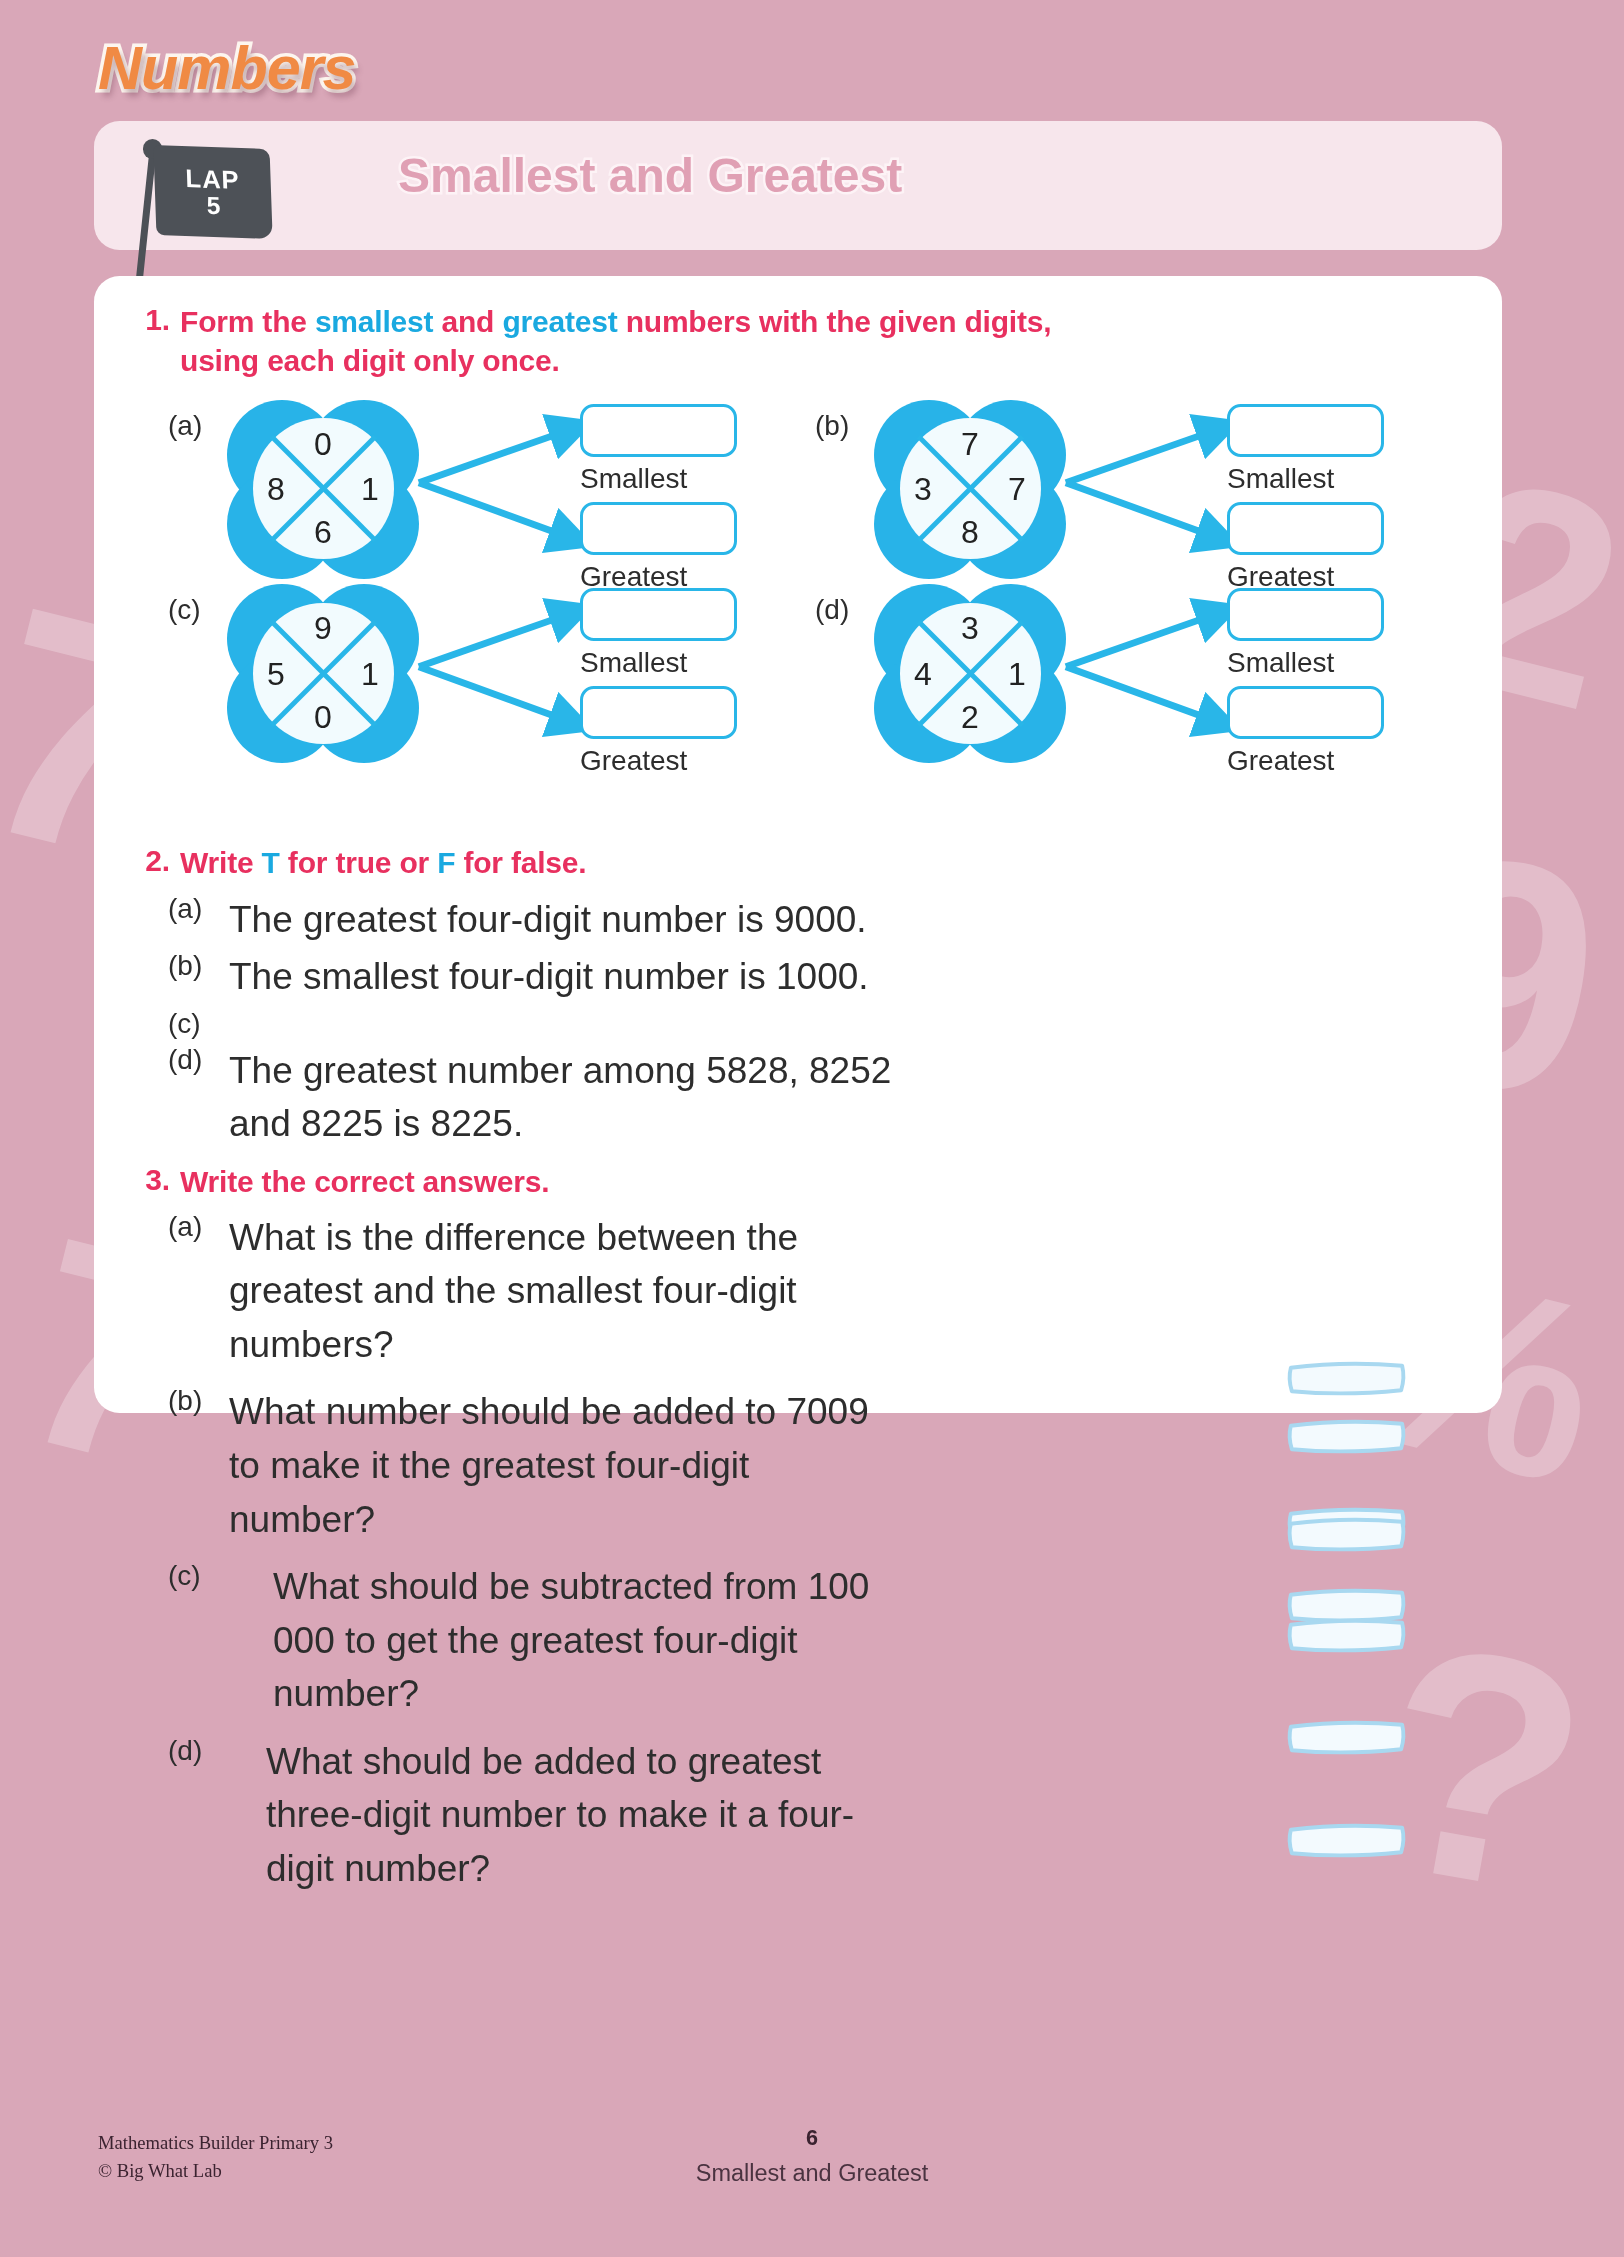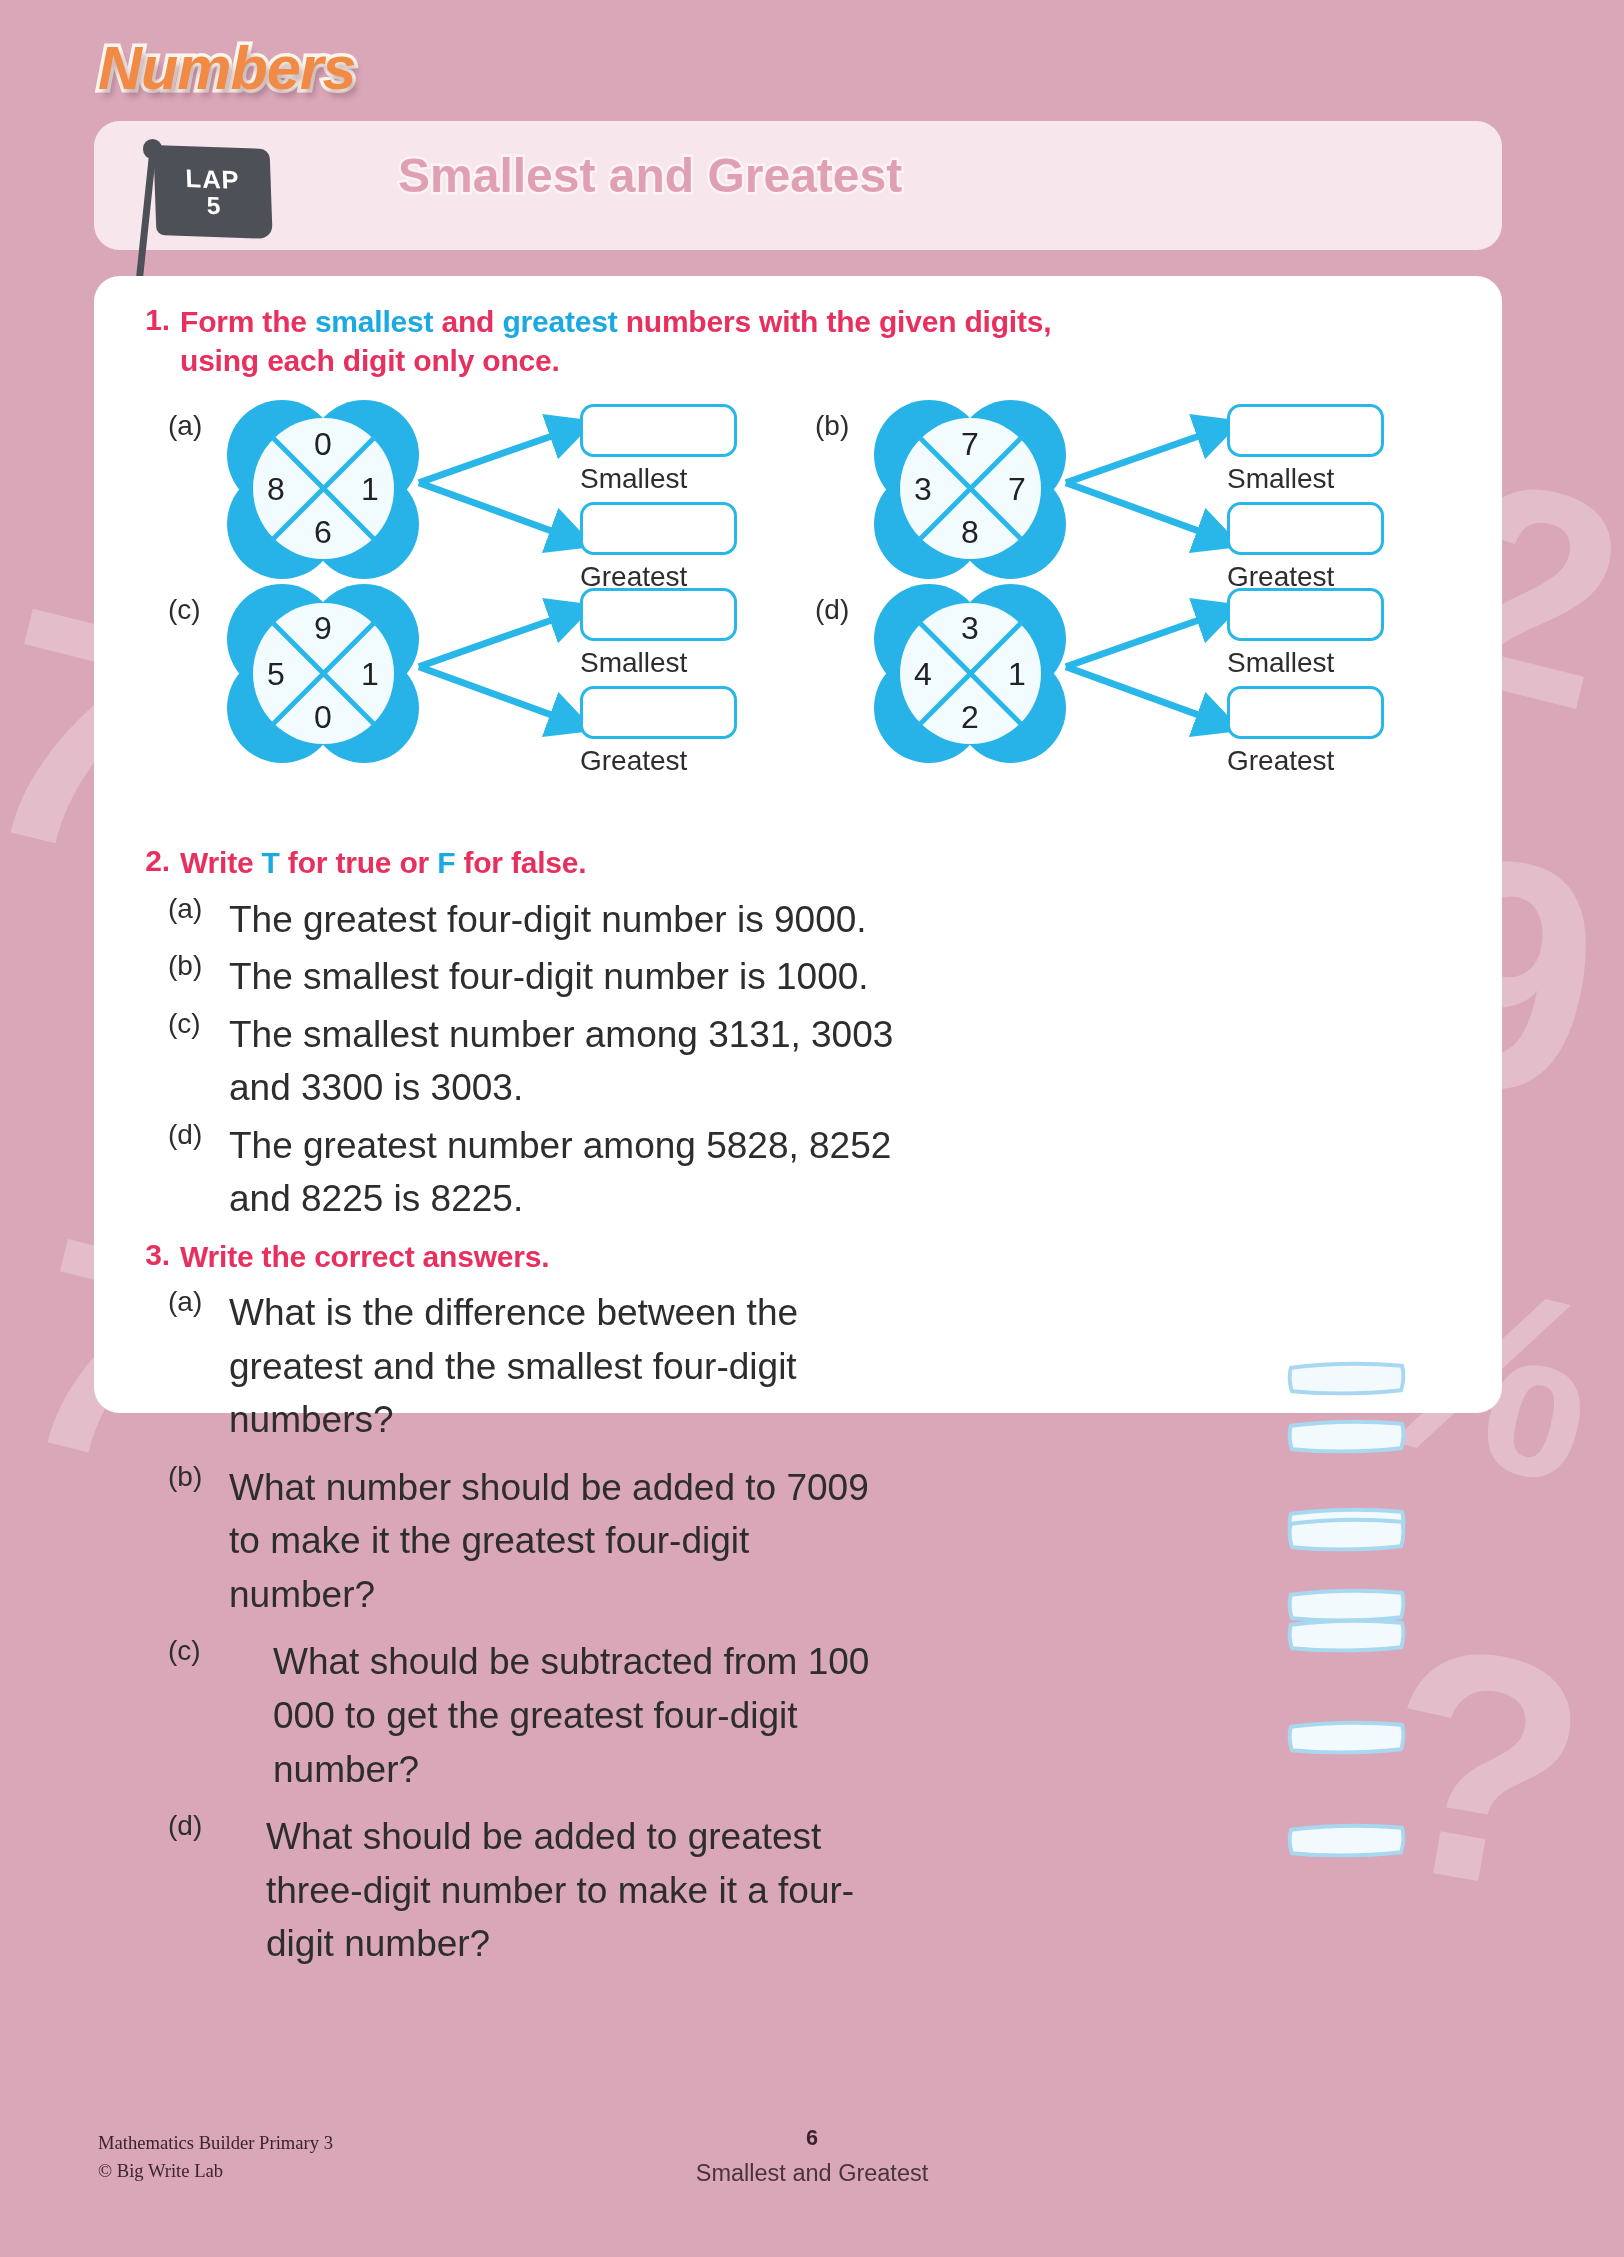--- a/index.html
+++ b/index.html
@@ -367,21 +367,20 @@
     <div class="list-item">
       <span class="li-key">(a)</span>
       <span class="li-text" style="max-width:725px;">The greatest four-digit number is 9000.</span>
     </div>
     <div class="list-item">
       <span class="li-key">(b)</span>
       <span class="li-text" style="max-width:725px;">The smallest four-digit number is 1000.</span>
     </div>
     <div class="list-item">
       <span class="li-key">(c)</span>
-      <span class="li-text" style="max-width:686px;">The smallest number among 3131, 3003 and 3300 is 3003.</span>
     </div>
     <div class="list-item">
       <span class="li-key">(d)</span>
       <span class="li-text" style="max-width:686px;">The greatest number among 5828, 8252 and 8225 is 8225.</span>
     </div>
   </div>
 
   <div class="q-row" style="margin-top:11.8px;">
     <div class="q-num">3.</div>
     <div class="q-head">Write the correct answers.</div>
@@ -428,17 +427,17 @@
 </svg>
 <svg class="bubble" style="position:absolute; left:1285px; top:1717px;" viewBox="0 0 126 42">
   <path d="M6 10 Q3 21 7 34 Q60 39 119 33 Q123 20 120 8 Q62 3 6 10 Z" fill="#f3fafe" stroke="#a8d8f0" stroke-width="4" stroke-linejoin="round"></path>
 </svg>
 <svg class="bubble" style="position:absolute; left:1285px; top:1820px;" viewBox="0 0 126 42">
   <path d="M6 10 Q3 21 7 34 Q60 39 119 33 Q123 20 120 8 Q62 3 6 10 Z" fill="#f3fafe" stroke="#a8d8f0" stroke-width="4" stroke-linejoin="round"></path>
 </svg>
 
 <div class="footer-left">
   <div>Mathematics Builder Primary 3</div>
-  <div>© Big Write Lab</div>
+  <div>© Big What Lab</div>
 </div>
 <div class="footer-page">6</div>
 <div class="footer-sub">Smallest and Greatest</div>
 
 
 </body></html>

